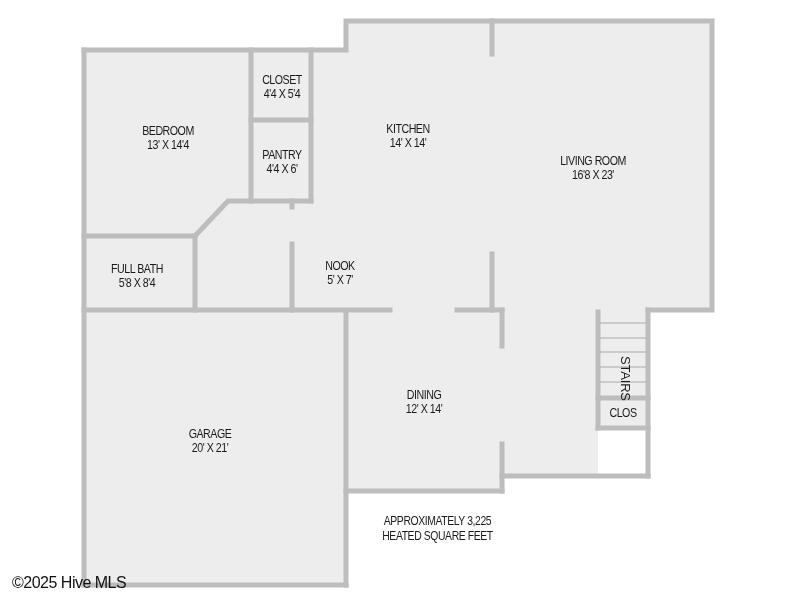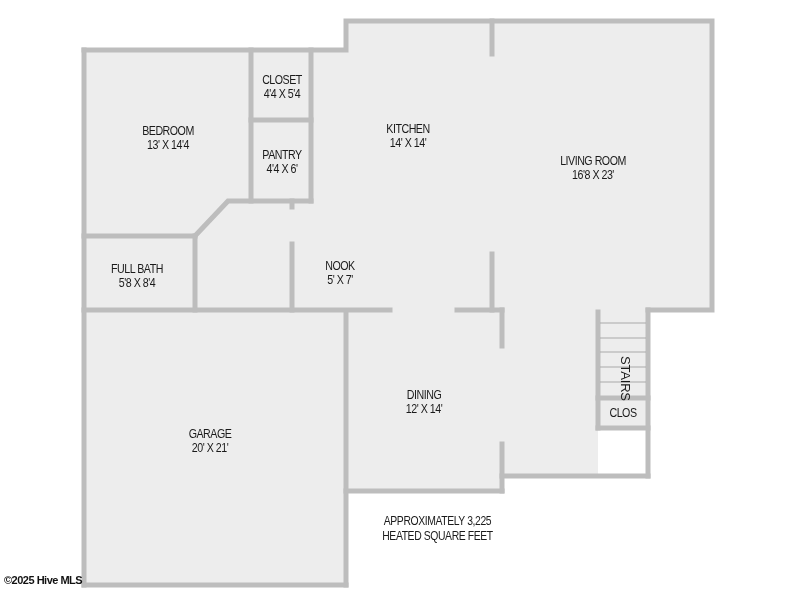--- a/index.html
+++ b/index.html
@@ -36,26 +36,25 @@
     text-align: center;
     font-size: 13px;
     line-height: 15px;
     color: #1a1a1a;
     transform: scaleX(0.8);
     transform-origin: center top;
     letter-spacing: -0.5px;
   }
   .copyright {
     position: absolute;
-    left: 4px; top: 574px;
-    font-size: 11px;
+    left: 12px; top: 574px;
+    font-size: 16px;
     color: #111;
     font-family: "Liberation Sans", sans-serif;
     letter-spacing: -0.5px;
-    font-weight: bold;
   }
 </style>
 </head>
 <body>
 
 <svg id="plan" viewBox="0 0 792 612" xmlns="http://www.w3.org/2000/svg">
 
   <g fill="#ededed" stroke="none">
     <polygon points="84,50 346,50 346,21 712,21 712,310 648,310 648,428 598,428 598,476 502,476 502,492 346,492 346,585 84,585"></polygon>
   </g>

